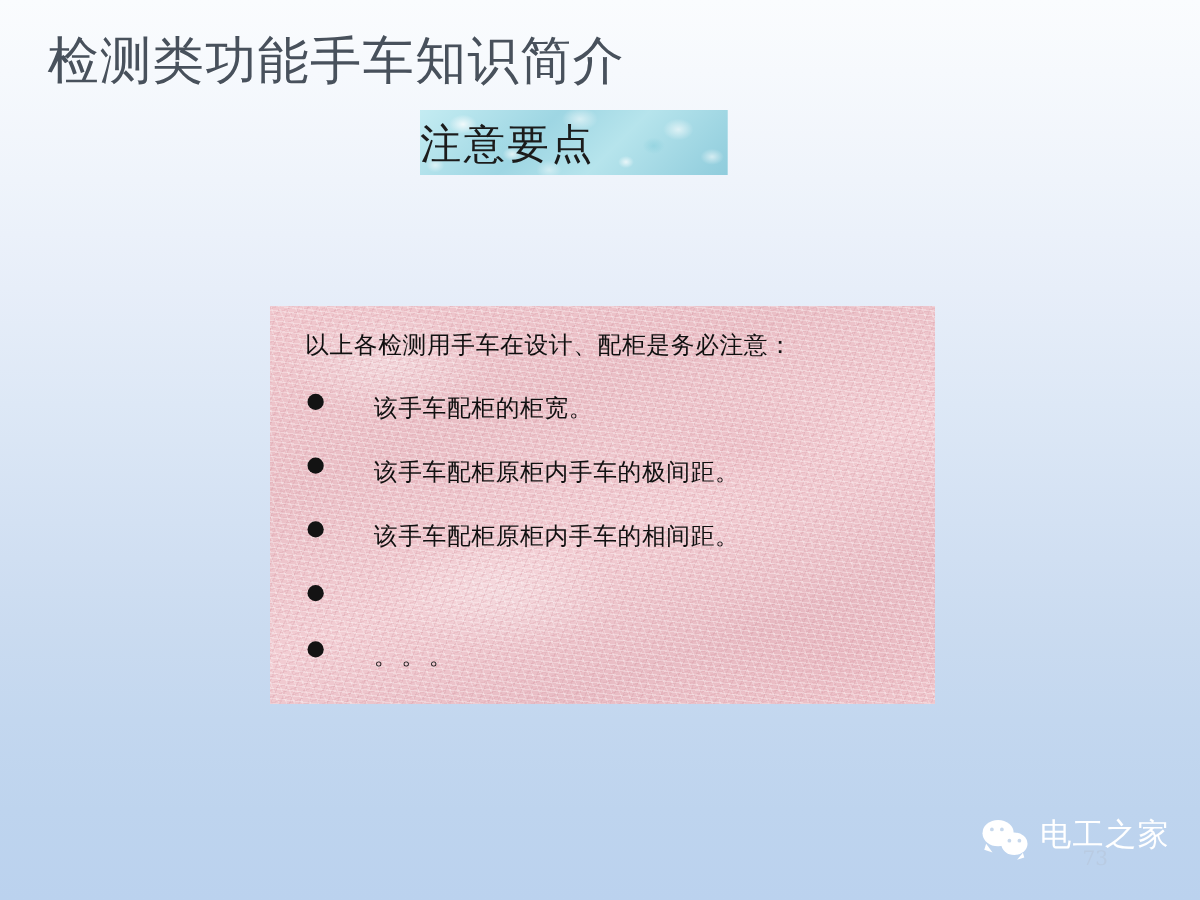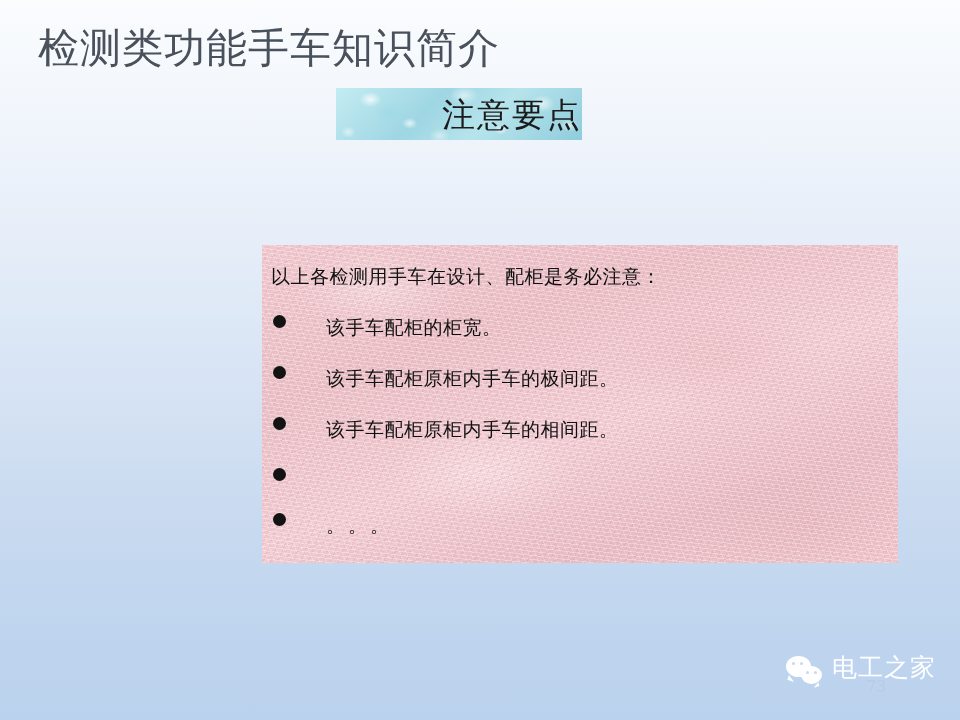--- a/index.html
+++ b/index.html
@@ -54,21 +54,21 @@
   
   .banner {
     position: absolute;
     left: 336px;
     top: 88px;
     width: 246px;
     height: 52px;
     box-sizing: border-box;
     display: flex;
     align-items: center;
-    justify-content: flex-end;
+    justify-content: flex-start;
     overflow: hidden;
     background-color: #a9dbe6;
     background-image:
       radial-gradient(ellipse 16px 11px at 14% 22%, rgba(255,255,255,0.80), rgba(255,255,255,0) 70%),
       radial-gradient(ellipse 11px 8px  at 30% 68%, rgba(255,255,255,0.70), rgba(255,255,255,0) 70%),
       radial-gradient(ellipse 20px 13px at 52% 14%, rgba(255,255,255,0.55), rgba(255,255,255,0) 72%),
       radial-gradient(ellipse  9px 7px  at 67% 80%, rgba(255,255,255,0.72), rgba(255,255,255,0) 70%),
       radial-gradient(ellipse 17px 12px at 84% 30%, rgba(255,255,255,0.62), rgba(255,255,255,0) 72%),
       radial-gradient(ellipse 13px 9px  at 95% 72%, rgba(255,255,255,0.58), rgba(255,255,255,0) 72%),
       radial-gradient(ellipse 10px 8px  at 5%  85%, rgba(255,255,255,0.55), rgba(255,255,255,0) 72%),
@@ -87,37 +87,36 @@
     white-space: nowrap;
     position: relative;
     z-index: 2;
   }
 
   
   .notes-panel {
     position: absolute;
     left: 216px;
     top: 245px;
-    width: 636px;
+    width: 532px;
     height: 318px;
     box-sizing: border-box;
-    padding: 22px 18px 0 1px;
+    padding: 22px 18px 0 20px;
     overflow: hidden;
     background-color: #eec2c8;
     background-image:
       repeating-linear-gradient(  7deg, rgba(255,255,255,0.30) 0px, rgba(255,255,255,0.30) 1px, rgba(255,255,255,0) 1px, rgba(255,255,255,0) 4px),
       repeating-linear-gradient(-21deg, rgba(214,150,162,0.22) 0px, rgba(214,150,162,0.22) 1px, rgba(255,255,255,0) 1px, rgba(255,255,255,0) 5px),
       repeating-linear-gradient( 69deg, rgba(255,255,255,0.22) 0px, rgba(255,255,255,0.22) 1px, rgba(255,255,255,0) 1px, rgba(255,255,255,0) 6px),
       repeating-linear-gradient(112deg, rgba(203,138,150,0.18) 0px, rgba(203,138,150,0.18) 1px, rgba(255,255,255,0) 1px, rgba(255,255,255,0) 7px),
       radial-gradient(ellipse 120px 60px at 18% 14%, rgba(255,255,255,0.30), rgba(255,255,255,0) 70%),
       radial-gradient(ellipse 150px 70px at 72% 36%, rgba(226,170,180,0.28), rgba(255,255,255,0) 72%),
       radial-gradient(ellipse 130px 65px at 35% 72%, rgba(255,255,255,0.26), rgba(255,255,255,0) 72%),
       radial-gradient(ellipse 170px 80px at 86% 88%, rgba(222,162,174,0.24), rgba(255,255,255,0) 74%),
       linear-gradient(160deg, #f0c8ce 0%, #eabfc6 30%, #f2cdd3 55%, #e8bcc4 78%, #f0c7cd 100%);
-    margin-left: 46px;
   }
 
   .notes-lead {
     font-size: 19px;
     line-height: 1;
     color: #101010;
     letter-spacing: 0.5px;
     font-family: "DejaVu Serif", "Liberation Serif", serif;
     white-space: nowrap;
     margin: 0 0 0 8px;

